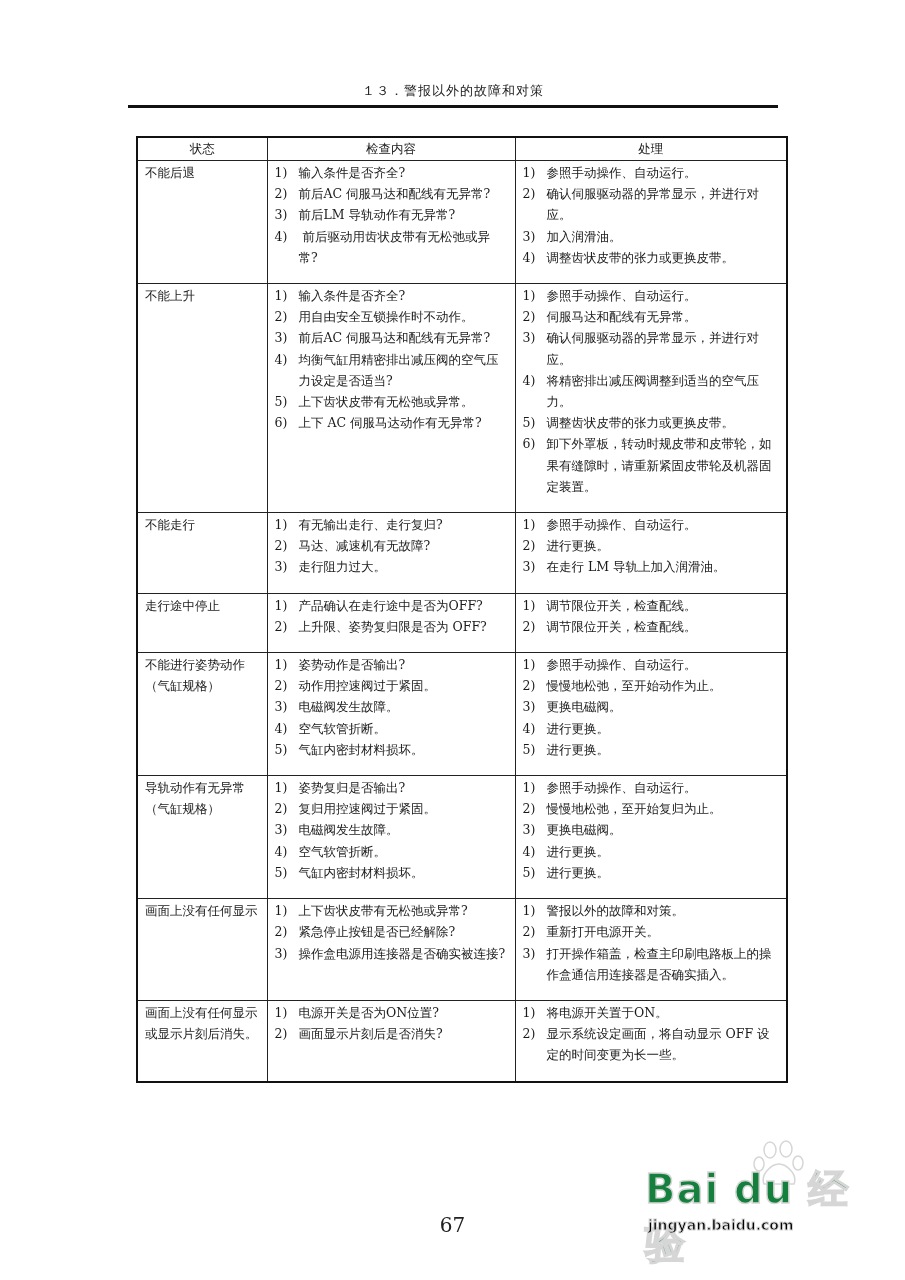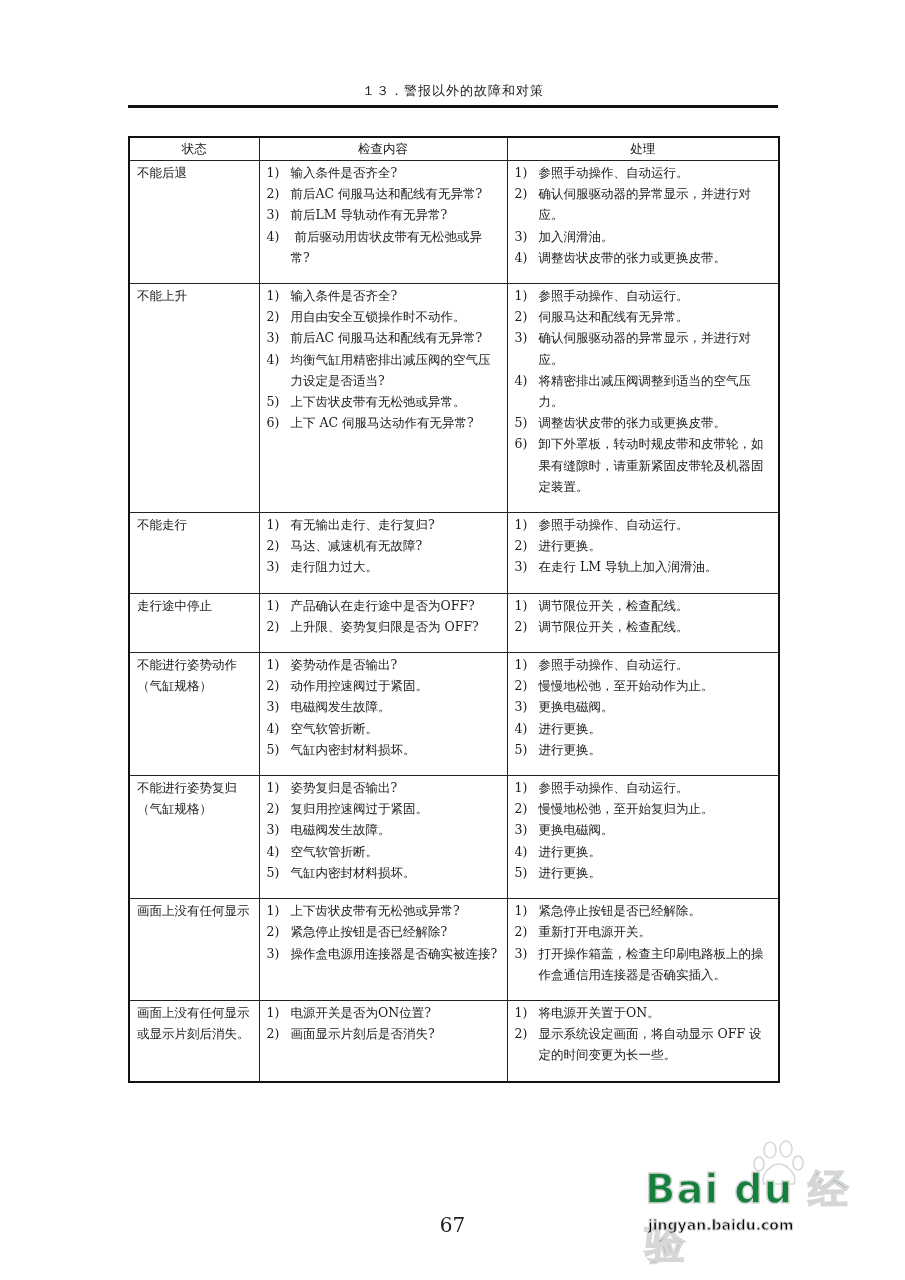--- a/index.html
+++ b/index.html
@@ -1,21 +1,21 @@
 <!DOCTYPE html>
 <html><head>
 <meta charset="utf-8">
 <style>
   html, body { margin: 0; padding: 0; background: #ffffff; }
   body { width: 905px; height: 1280px; position: relative; overflow: hidden;
          font-family: "DejaVu Serif", "Liberation Serif", serif; color: #1a1a1a; }
   .page-header { position: absolute; left: 128px; top: 82px; width: 650px; height: 22px;
                  text-align: center; font-size: 13px; letter-spacing: 1px; color: #222; }
   .header-rule { position: absolute; left: 128px; top: 105px; width: 650px; height: 3px; background: #111; }
-  table.fault { position: absolute; left: 128px; top: 136px; width: 650px;
+  table.fault { position: absolute; left: 136px; top: 136px; width: 650px;
                 border-collapse: collapse; border: 2px solid #111; table-layout: fixed; }
   table.fault td, table.fault th { border: 1px solid #222; vertical-align: top;
                 font-size: 12.5px; line-height: 21.2px; padding: 1px 6px 15px 7px; font-weight: normal; }
   table.fault th { text-align: center; height: 22px; line-height: 22px; padding: 0; }
   col.c1 { width: 130px; } col.c2 { width: 248px; } col.c3 { width: 272px; }
   .item { display: block; padding-left: 24px; text-indent: -24px; }
   .num { display: inline-block; width: 24px; text-indent: 0; }
   .page-number { position: absolute; left: 0; width: 905px; top: 1213px; text-align: center;
                  font-size: 20px; color: #222; }
   .watermark { position: absolute; left: 640px; top: 1140px; width: 220px; height: 110px; color: #e8e8e8; }
@@ -115,21 +115,21 @@
         </td>
         <td>
           <span class="item"><span class="num">1)</span><span>参照手动操作、自动运行。</span></span>
           <span class="item"><span class="num">2)</span><span>慢慢地松弛，至开始动作为止。</span></span>
           <span class="item"><span class="num">3)</span><span>更换电磁阀。</span></span>
           <span class="item"><span class="num">4)</span><span>进行更换。</span></span>
           <span class="item"><span class="num">5)</span><span>进行更换。</span></span>
         </td>
       </tr>
       <tr>
-        <td>不能进行姿势复归（气缸规格）</td>
+        <td>导轨动作有无异常（气缸规格）</td>
         <td>
           <span class="item"><span class="num">1)</span><span>姿势复归是否输出?</span></span>
           <span class="item"><span class="num">2)</span><span>复归用控速阀过于紧固。</span></span>
           <span class="item"><span class="num">3)</span><span>电磁阀发生故障。</span></span>
           <span class="item"><span class="num">4)</span><span>空气软管折断。</span></span>
           <span class="item"><span class="num">5)</span><span>气缸内密封材料损坏。</span></span>
         </td>
         <td>
           <span class="item"><span class="num">1)</span><span>参照手动操作、自动运行。</span></span>
           <span class="item"><span class="num">2)</span><span>慢慢地松弛，至开始复归为止。</span></span>
@@ -139,21 +139,21 @@
         </td>
       </tr>
       <tr>
         <td>画面上没有任何显示</td>
         <td>
           <span class="item"><span class="num">1)</span><span>上下齿状皮带有无松弛或异常?</span></span>
           <span class="item"><span class="num">2)</span><span>紧急停止按钮是否已经解除?</span></span>
           <span class="item"><span class="num">3)</span><span>操作盒电源用连接器是否确实被连接?</span></span>
         </td>
         <td>
-          <span class="item"><span class="num">1)</span><span>紧急停止按钮是否已经解除。</span></span>
+          <span class="item"><span class="num">1)</span><span>警报以外的故障和对策。</span></span>
           <span class="item"><span class="num">2)</span><span>重新打开电源开关。</span></span>
           <span class="item"><span class="num">3)</span><span>打开操作箱盖，检查主印刷电路板上的操作盒通信用连接器是否确实插入。</span></span>
         </td>
       </tr>
       <tr>
         <td>画面上没有任何显示或显示片刻后消失。</td>
         <td>
           <span class="item"><span class="num">1)</span><span>电源开关是否为ON位置?</span></span>
           <span class="item"><span class="num">2)</span><span>画面显示片刻后是否消失?</span></span>
         </td>

